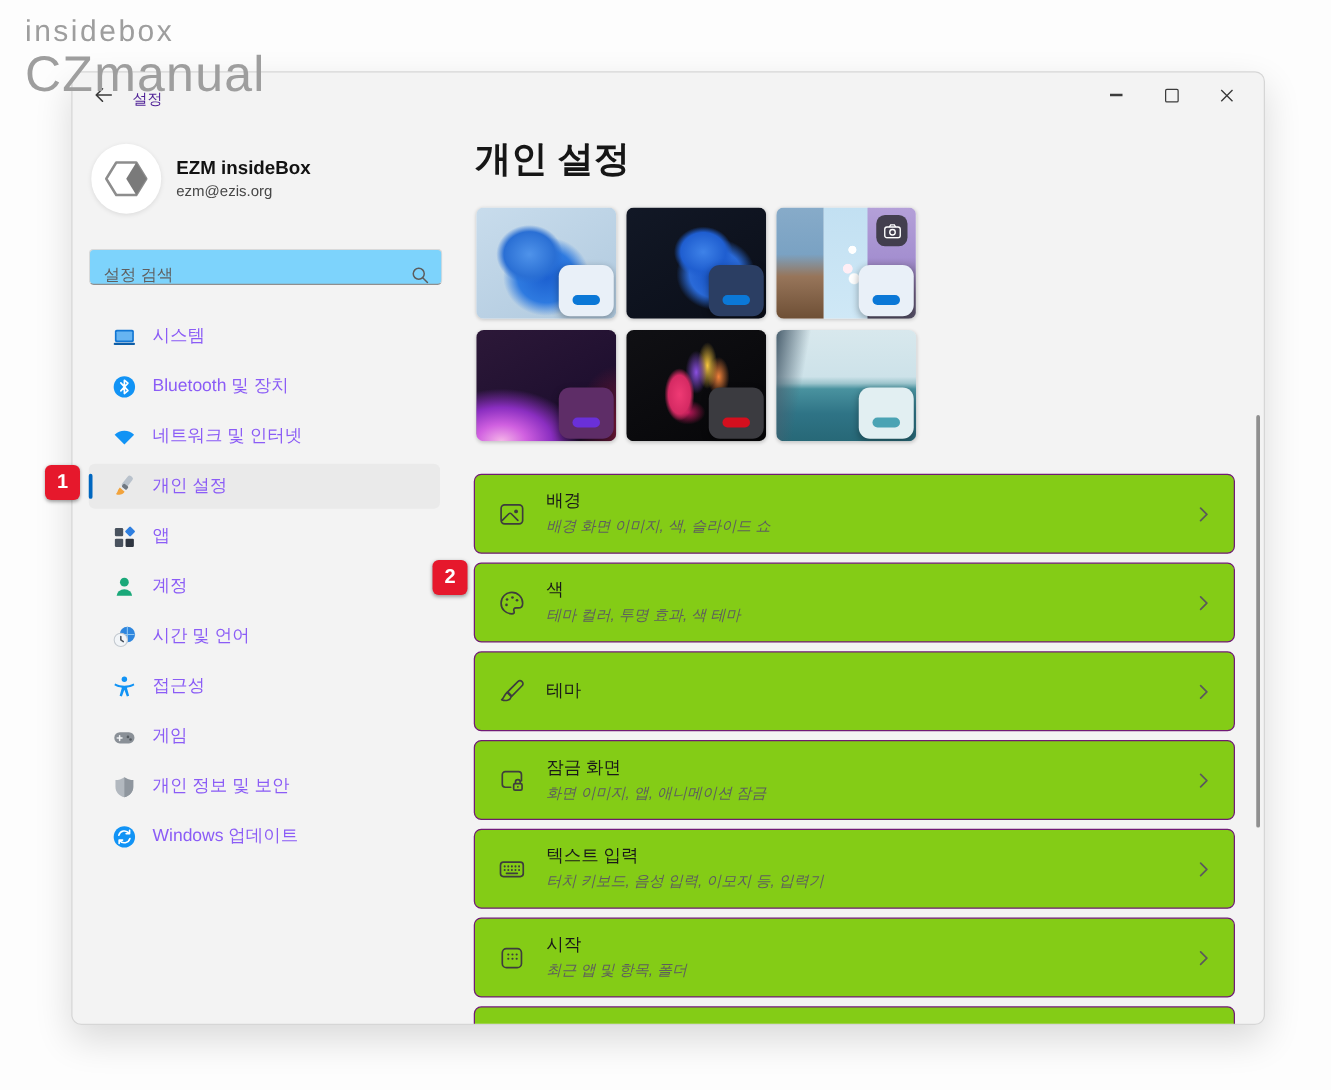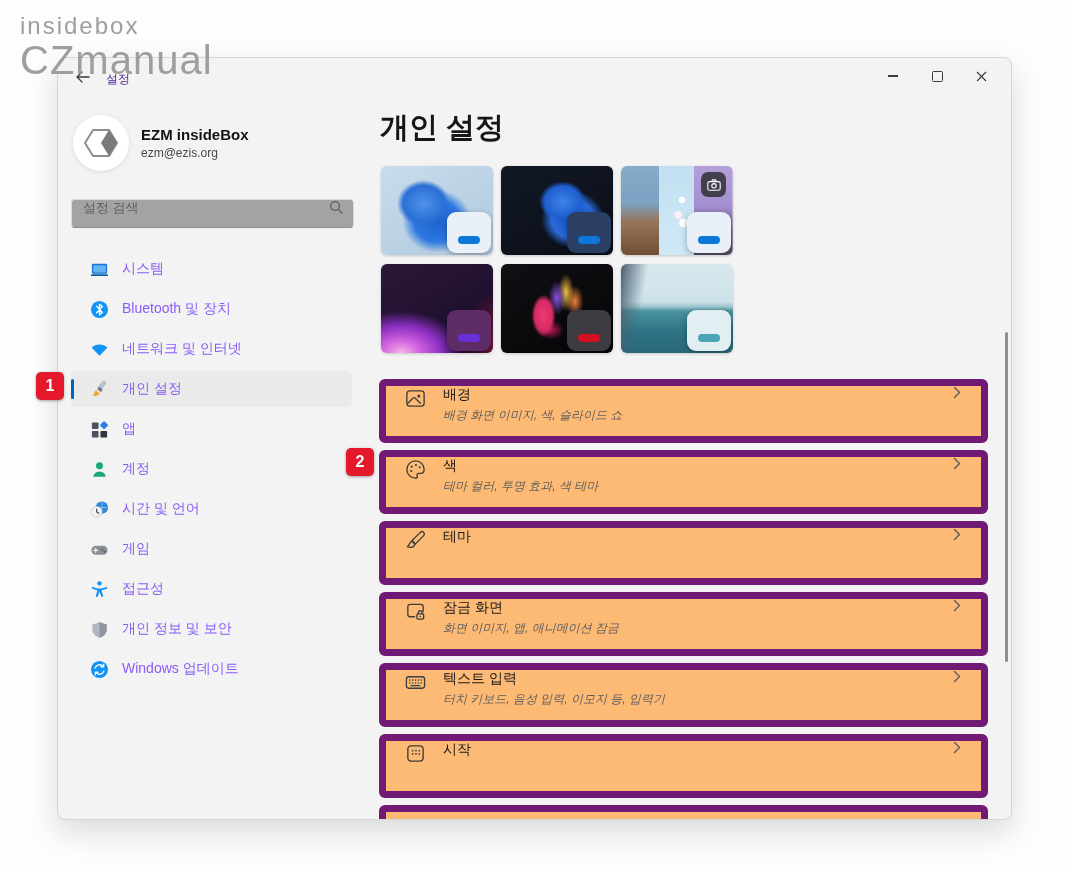--- a/index.html
+++ b/index.html
@@ -23,21 +23,21 @@
   .g-max{width:9px;height:9px;border:1.2px solid #3c3c3c;border-radius:1.5px;}
 
   
   .profile{position:absolute;left:15px;top:57px;display:flex;align-items:center;}
   .avatar{width:56px;height:56px;border-radius:50%;background:#fff;box-shadow:0 1px 4px rgba(0,0,0,.10);display:flex;align-items:center;justify-content:center;}
   .pr-text{margin-left:12px;}
   .pr-name{font-size:15px;font-weight:bold;color:#121212;text-align:center;}
   .pr-email{font-size:12px;color:#474747;margin-top:3px;}
 
   
-  .searchbox{position:absolute;left:13px;top:141px;width:281px;height:27px;background:#a3a3a3;border:1px solid #d9d9d9;border-bottom-color:#8f8f8f;border-radius:4px;display:flex;align-items:flex-start;}
+  .searchbox{position:absolute;left:13px;top:141px;width:281px;height:27px;background:#7dd3fc;border:1px solid #d9d9d9;border-bottom-color:#8f8f8f;border-radius:4px;display:flex;align-items:flex-end;}
   .searchbox input{flex:1;border:none;outline:none;background:transparent;font-size:13px;color:#333;padding:0 0 0 11px;font-family:inherit;}
   .searchbox input::placeholder{color:#5f5f5f;opacity:1;}
   .search-ic{margin-right:10px;display:flex;}
 
   
   .nav{position:absolute;left:13px;top:193px;width:281px;}
   .nav-item{position:relative;height:36px;margin-bottom:4px;border-radius:5px;display:flex;align-items:center;cursor:pointer;}
   .nav-item.selected{background:#eaeaea;}
   .nav-accent{display:none;}
   .nav-item.selected .nav-accent{display:block;position:absolute;left:0;top:8px;width:3px;height:20px;border-radius:2px;background:#0067c0;}
@@ -81,21 +81,21 @@
     radial-gradient(11px 26px at 58% 32%, #f6c53e 0%, rgba(246,197,62,0) 72%),
     radial-gradient(12px 22px at 66% 42%, #f0823a 0%, rgba(240,130,58,0) 72%),
     radial-gradient(20px 14px at 44% 74%, #c2185b 0%, rgba(194,24,91,0) 70%),
     linear-gradient(150deg,#101014,#060608);}
   .t6{background-image:
     linear-gradient(100deg,#4a5f6e 0%,rgba(74,95,110,0) 22%),
     linear-gradient(180deg,#d8e8ed 0%,#cde2e9 42%,#9dc5cd 48%,#49929f 53%,#2f7486 75%,#276877 100%);}
 
   
   .cards{position:absolute;left:321px;top:321px;width:609px;}
-  .card{height:64px;background:#fdba74;border:7px solid #701a75;border-radius:6px;margin-bottom:7px;display:flex;box-sizing:border-box;cursor:pointer;}
+  .card{height:64px;background:#84cc16;border:1px solid #701a75;border-radius:6px;margin-bottom:7px;display:flex;align-items:center;box-sizing:border-box;cursor:pointer;}
   .card-icon{width:24px;height:24px;margin-left:17px;display:flex;align-items:center;justify-content:center;color:#3d3d3d;}
   .card-text{margin-left:16px;flex:1;}
   .card-title{font-size:14px;color:#191919;}
   .card-sub{font-size:12px;color:#5e5e5e;margin-top:3px;font-style:italic;}
   .chev{margin-right:20px;display:flex;}
   .card.partial{height:64px;}
 
   
   .scrollbar{position:absolute;right:3px;top:274px;width:3px;height:330px;background:#8f8f8f;border-radius:2px;}
 
@@ -227,37 +227,37 @@
               <circle cx="12.5" cy="8" r="6.5" fill="#2e86de"></circle>
               <path d="M6.5 8 h12 M12.5 1.5 v13" stroke="#8fc6f2" stroke-width="0.9" fill="none"></path>
               <circle cx="7" cy="12.5" r="5.6" fill="#f2f5f8" stroke="#c4cad0" stroke-width="0.9"></circle>
               <path d="M7 9.6 V12.5 l2.1 1.5" stroke="#49525e" stroke-width="1.3" fill="none" stroke-linecap="round"></path>
             </svg>
           </span>
           <span class="nav-label">시간 및 언어</span>
         </div>
         <div class="nav-item">
           <span class="nav-icon">
+            <svg width="19" height="19" viewBox="0 0 20 20" fill="#1193f5">
+              <circle cx="10" cy="3.5" r="2.3"></circle>
+              <path d="M2.2 7.1 C4.8 8.4 7.4 9 10 9 c2.6 0 5.2-.6 7.8-1.9 l.6 1.6 C16.2 9.9 14.2 10.5 12.1 10.7 l1.9 6.7 -1.9.6 L10 12.4 7.9 18 l-1.9-.6 L7.9 10.7 C5.8 10.5 3.8 9.9 1.6 8.7 Z"></path>
+            </svg>
+          </span>
+          <span class="nav-label">접근성</span>
+        </div>
+        <div class="nav-item">
+          <span class="nav-icon">
             <svg width="19" height="19" viewBox="0 0 20 20">
               <rect x="1.5" y="6" width="17" height="9.5" rx="4.7" fill="#8a9097"></rect>
               <path d="M6 9 v4 M4 11 h4" stroke="#f0f2f4" stroke-width="1.3" stroke-linecap="round"></path>
               <circle cx="13" cy="10" r="1.1" fill="#555b61"></circle>
               <circle cx="15.2" cy="12.2" r="1.1" fill="#555b61"></circle>
             </svg>
           </span>
           <span class="nav-label">게임</span>
-        </div>
-        <div class="nav-item">
-          <span class="nav-icon">
-            <svg width="19" height="19" viewBox="0 0 20 20" fill="#1193f5">
-              <circle cx="10" cy="3.5" r="2.3"></circle>
-              <path d="M2.2 7.1 C4.8 8.4 7.4 9 10 9 c2.6 0 5.2-.6 7.8-1.9 l.6 1.6 C16.2 9.9 14.2 10.5 12.1 10.7 l1.9 6.7 -1.9.6 L10 12.4 7.9 18 l-1.9-.6 L7.9 10.7 C5.8 10.5 3.8 9.9 1.6 8.7 Z"></path>
-            </svg>
-          </span>
-          <span class="nav-label">접근성</span>
         </div>
         <div class="nav-item">
           <span class="nav-icon">
             <svg width="19" height="19" viewBox="0 0 20 20">
               <path d="M10 1.8 C12.5 3.4 15 4.2 17.5 4.2 V10 c0 4.3-3 7.4-7.5 8.8 C5.5 17.4 2.5 14.3 2.5 10 V4.2 C5 4.2 7.5 3.4 10 1.8 Z" fill="#b2b8bf"></path>
               <path d="M10 1.8 C12.5 3.4 15 4.2 17.5 4.2 V10 c0 4.3-3 7.4-7.5 8.8 Z" fill="#8f969e"></path>
             </svg>
           </span>
           <span class="nav-label">개인 정보 및 보안</span>
         </div>
@@ -408,20 +408,21 @@
         </div>
         <div class="card">
           <span class="card-icon">
             <svg width="23" height="23" viewBox="0 0 24 24" fill="none" stroke="currentColor" stroke-width="1.4">
               <rect x="4" y="4" width="16" height="16" rx="3.5"></rect>
               <path d="M9 9 h.01 M12.5 9 h.01 M16 9 h.01 M9 12.5 h.01 M12.5 12.5 h.01 M16 12.5 h.01" stroke-width="1.8" stroke-linecap="round"></path>
             </svg>
           </span>
           <span class="card-text">
             <div class="card-title">시작</div>
+            <div class="card-sub">최근 앱 및 항목, 폴더</div>
           </span>
           <span class="chev">
             <svg width="8" height="13" viewBox="0 0 8 13" fill="none">
               <path d="M1.5 1.5 L6.5 6.5 L1.5 11.5" stroke="#5a5a5a" stroke-width="1.4" stroke-linecap="round" stroke-linejoin="round"></path>
             </svg>
           </span>
         </div>
         <div class="card partial"></div>
       </div>
 

